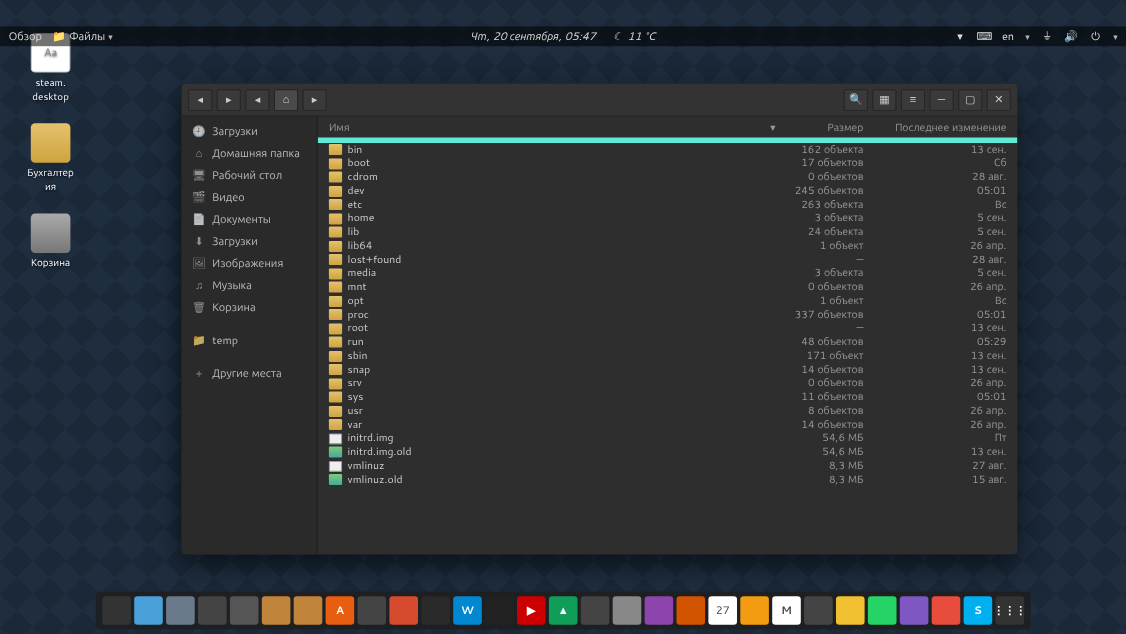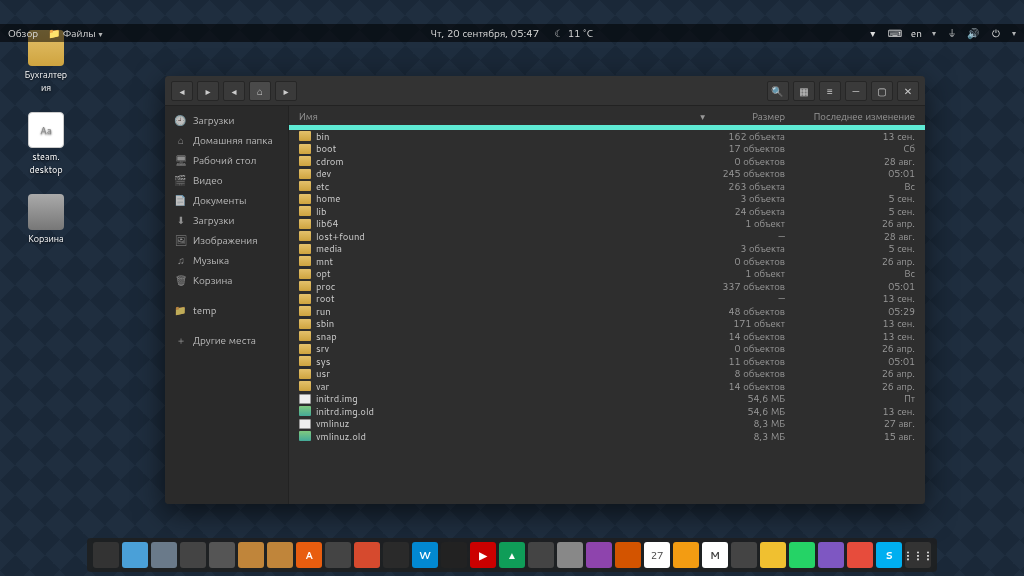--- a/index.html
+++ b/index.html
@@ -1,20 +1,20 @@
 <!DOCTYPE html>
 <html><head>
 <meta charset="utf-8">
 <style>
 * { margin: 0; padding: 0; box-sizing: border-box; font-family: "Cantarell", "Ubuntu", sans-serif; }
 body { width: 1024px; height: 576px; overflow: hidden; background: #1a2432; position: relative; }
 .desktop-bg { position: absolute; inset: 0; background: #1a2838 repeating-conic-gradient(from 45deg at 50% 50%, #1f2e3f 0deg 90deg, #1a2838 90deg 180deg); background-size: 30px 30px; }
 .topbar { position: absolute; top: 0; left: 0; right: 0; height: 18px; background: rgba(0,0,0,0.55); display: flex; align-items: center; color: #ddd; font-size: 10px; padding: 0 8px; z-index: 5; margin-top: 24px; }
 .topbar .left { display: flex; gap: 10px; align-items: center; }
-.topbar .center { position: absolute; left: 50%; transform: translateX(-50%); display: flex; gap: 14px; align-items: center; }
+.topbar .center { position: absolute; left: 50%; transform: translateX(-50%); display: flex; gap: 14px; align-items: center; font-style: italic; }
 .topbar .right { margin-left: auto; display: flex; gap: 10px; align-items: center; }
 .topbar .tri { font-size: 8px; opacity: 0.8; }
 .topbar .icon { width: 12px; height: 12px; display: inline-flex; align-items: center; justify-content: center; }
 
 .desktop-icons { position: absolute; top: 30px; left: 14px; display: flex; flex-direction: column; gap: 18px; z-index: 2; }
 .desktop-icon { width: 64px; display: flex; flex-direction: column; align-items: center; gap: 2px; color: #fff; font-size: 9px; text-align: center; text-shadow: 0 1px 2px rgba(0,0,0,0.8); }
 .desktop-icon .ic { width: 36px; height: 36px; border-radius: 4px; display: flex; align-items: center; justify-content: center; }
 .folder-ic { background: linear-gradient(#e4c16b, #cfa43f); }
 .file-ic { background: #fff; border: 1px solid #ccc; font-size: 10px; color: #888; }
 .trash-ic { background: linear-gradient(#aaa, #777); border-radius: 4px 4px 6px 6px; }
@@ -75,28 +75,28 @@
     <span class="tri">▾</span>
     <span class="icon">⏚</span>
     <span class="icon">🔊</span>
     <span class="icon">⏻</span>
     <span class="tri">▾</span>
   </div>
 </div>
 
 <div class="desktop-icons" id="desktop-icons">
     <div class="desktop-icon">
+      <div class="ic file-ic">Aa</div>
+      <span style="white-space:pre-line;">steam.
+desktop</span>
+    </div>
+    <div class="desktop-icon">
       <div class="ic folder-ic"></div>
       <span style="white-space:pre-line;">Бухгалтер
 ия</span>
-    </div>
-    <div class="desktop-icon">
-      <div class="ic file-ic">Aa</div>
-      <span style="white-space:pre-line;">steam.
-desktop</span>
     </div>
     <div class="desktop-icon">
       <div class="ic trash-ic"></div>
       <span style="white-space:pre-line;">Корзина</span>
     </div>
   </div>
 
 <div class="window">
   <div class="win-header">
     <div class="hbtn">◂</div>

